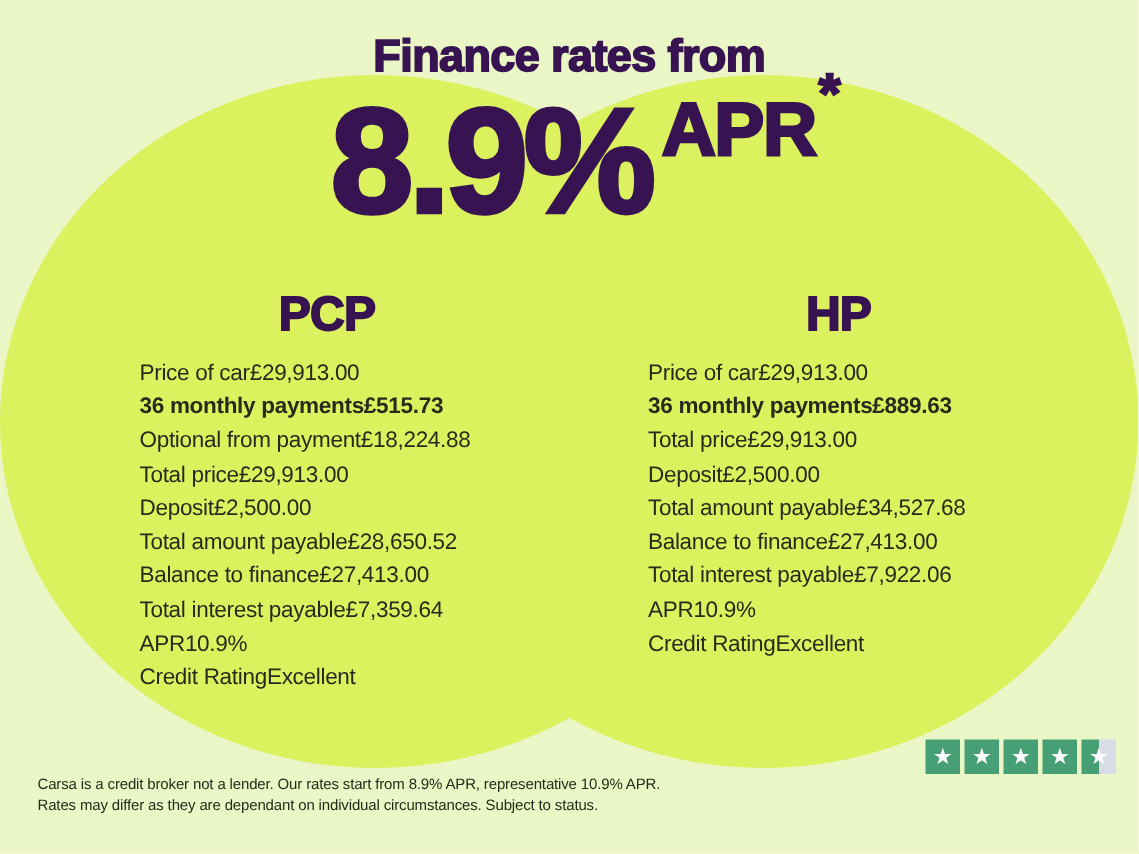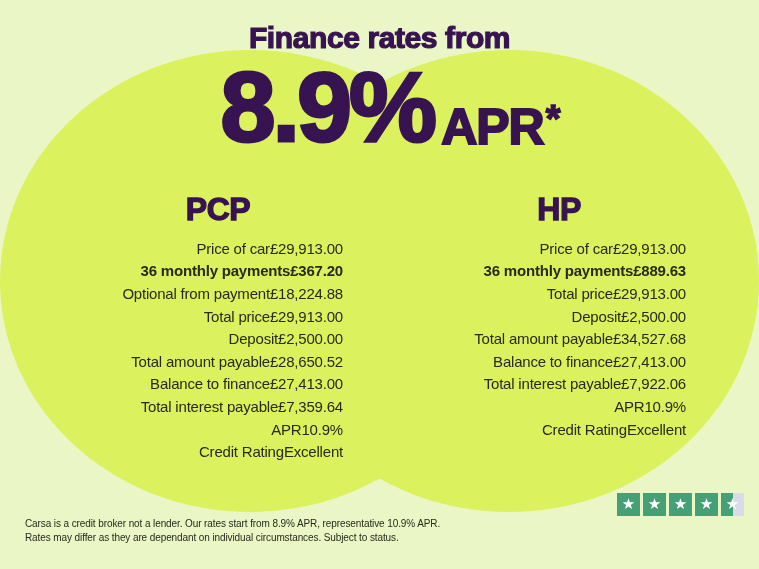--- a/index.html
+++ b/index.html
@@ -23,41 +23,41 @@
   .circle.left{left:0;}
   .circle.right{left:259px;}
 
   .finance-title{
     position:absolute;top:21px;left:0;width:100%;text-align:center;
     font-size:30px;font-weight:800;color:var(--purple);
     letter-spacing:-0.4px;-webkit-text-stroke:1.2px var(--purple);
   }
   .rate-line{
     position:absolute;top:57px;left:0;right:0;
-    display:flex;justify-content:center;align-items:flex-end;
+    display:flex;justify-content:center;align-items:flex-start;
     color:var(--purple);
     margin-left:22px;
   }
   .rate-big{font-size:99px;font-weight:800;line-height:1;letter-spacing:-3px;-webkit-text-stroke:3px var(--purple);}
   .rate-unit{font-size:50px;font-weight:800;letter-spacing:-1px;margin-left:7px;-webkit-text-stroke:2px var(--purple);}
   .rate-asterisk{font-size:38px;font-weight:800;position:relative;top:-15px;margin-left:2px;-webkit-text-stroke:1.5px var(--purple);}
 
   .col-title{
     position:absolute;top:193px;text-align:center;
     font-size:32px;font-weight:800;color:var(--purple);
     letter-spacing:-0.5px;line-height:1;-webkit-text-stroke:1.3px var(--purple);
   }
   .col-title.pcp{left:93px;width:250px;}
   .col-title.hp{left:432px;width:254px;}
 
   .ftable{position:absolute;top:237px;}
   .ftable.pcp{left:93px;width:250px;}
   .ftable.hp{left:432px;width:254px;}
   .trow{
-    display:flex;justify-content:flex-end;align-items:center;
+    display:flex;justify-content:flex-start;align-items:center;
     height:22.6px;font-size:15px;letter-spacing:-0.2px;color:var(--text-dark);
   }
   .trow .tvalue{text-align:right;}
   .trow.bold{font-weight:700;}
 
   .disclaimer{
     position:absolute;left:25px;top:517px;width:420px;
     font-size:10px;line-height:13.5px;letter-spacing:-0.1px;color:var(--text-dark);
   }
 
@@ -94,21 +94,21 @@
   <div class="col-title hp">HP</div>
   <div class="col-title pcp">PCP</div>
 
   <div class="ftable pcp">
     <div class="trow">
       <span class="tlabel">Price of car</span>
       <span class="tvalue">£29,913.00</span>
     </div>
     <div class="trow bold">
       <span class="tlabel">36 monthly payments</span>
-      <span class="tvalue">£367.20</span>
+      <span class="tvalue">£515.73</span>
     </div>
     <div class="trow">
       <span class="tlabel">Optional from payment</span>
       <span class="tvalue">£18,224.88</span>
     </div>
     <div class="trow">
       <span class="tlabel">Total price</span>
       <span class="tvalue">£29,913.00</span>
     </div>
     <div class="trow">

